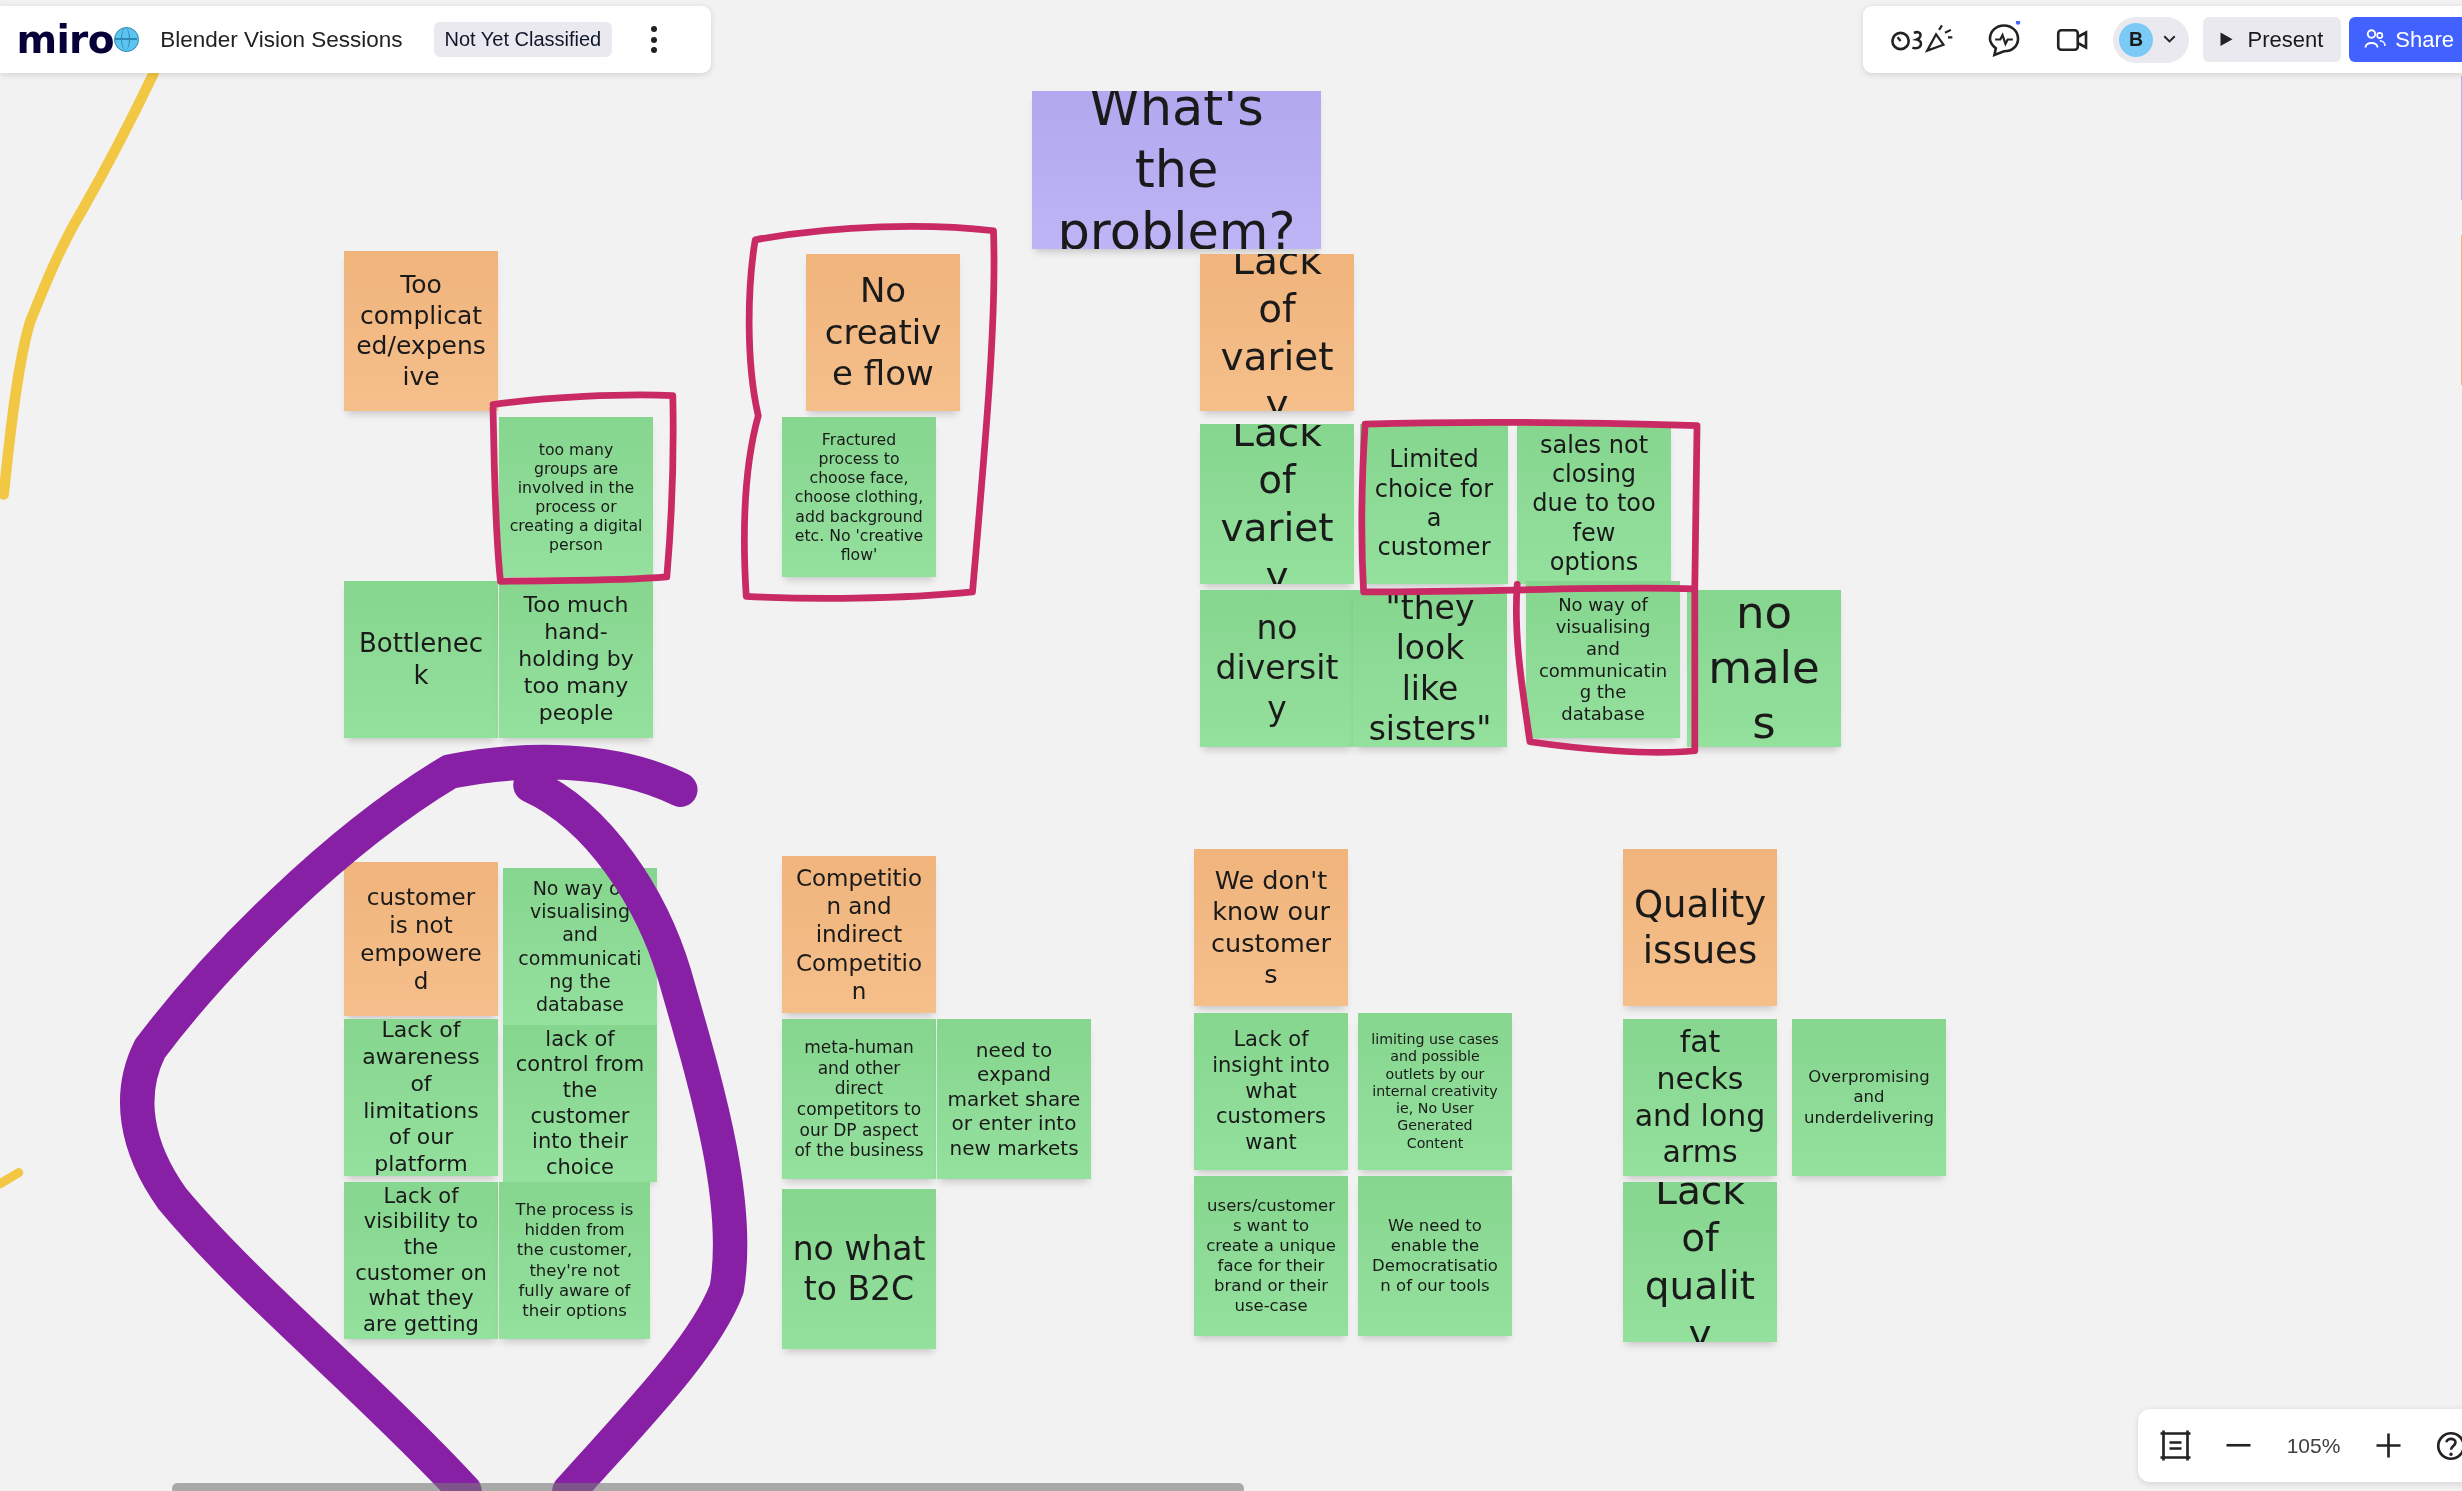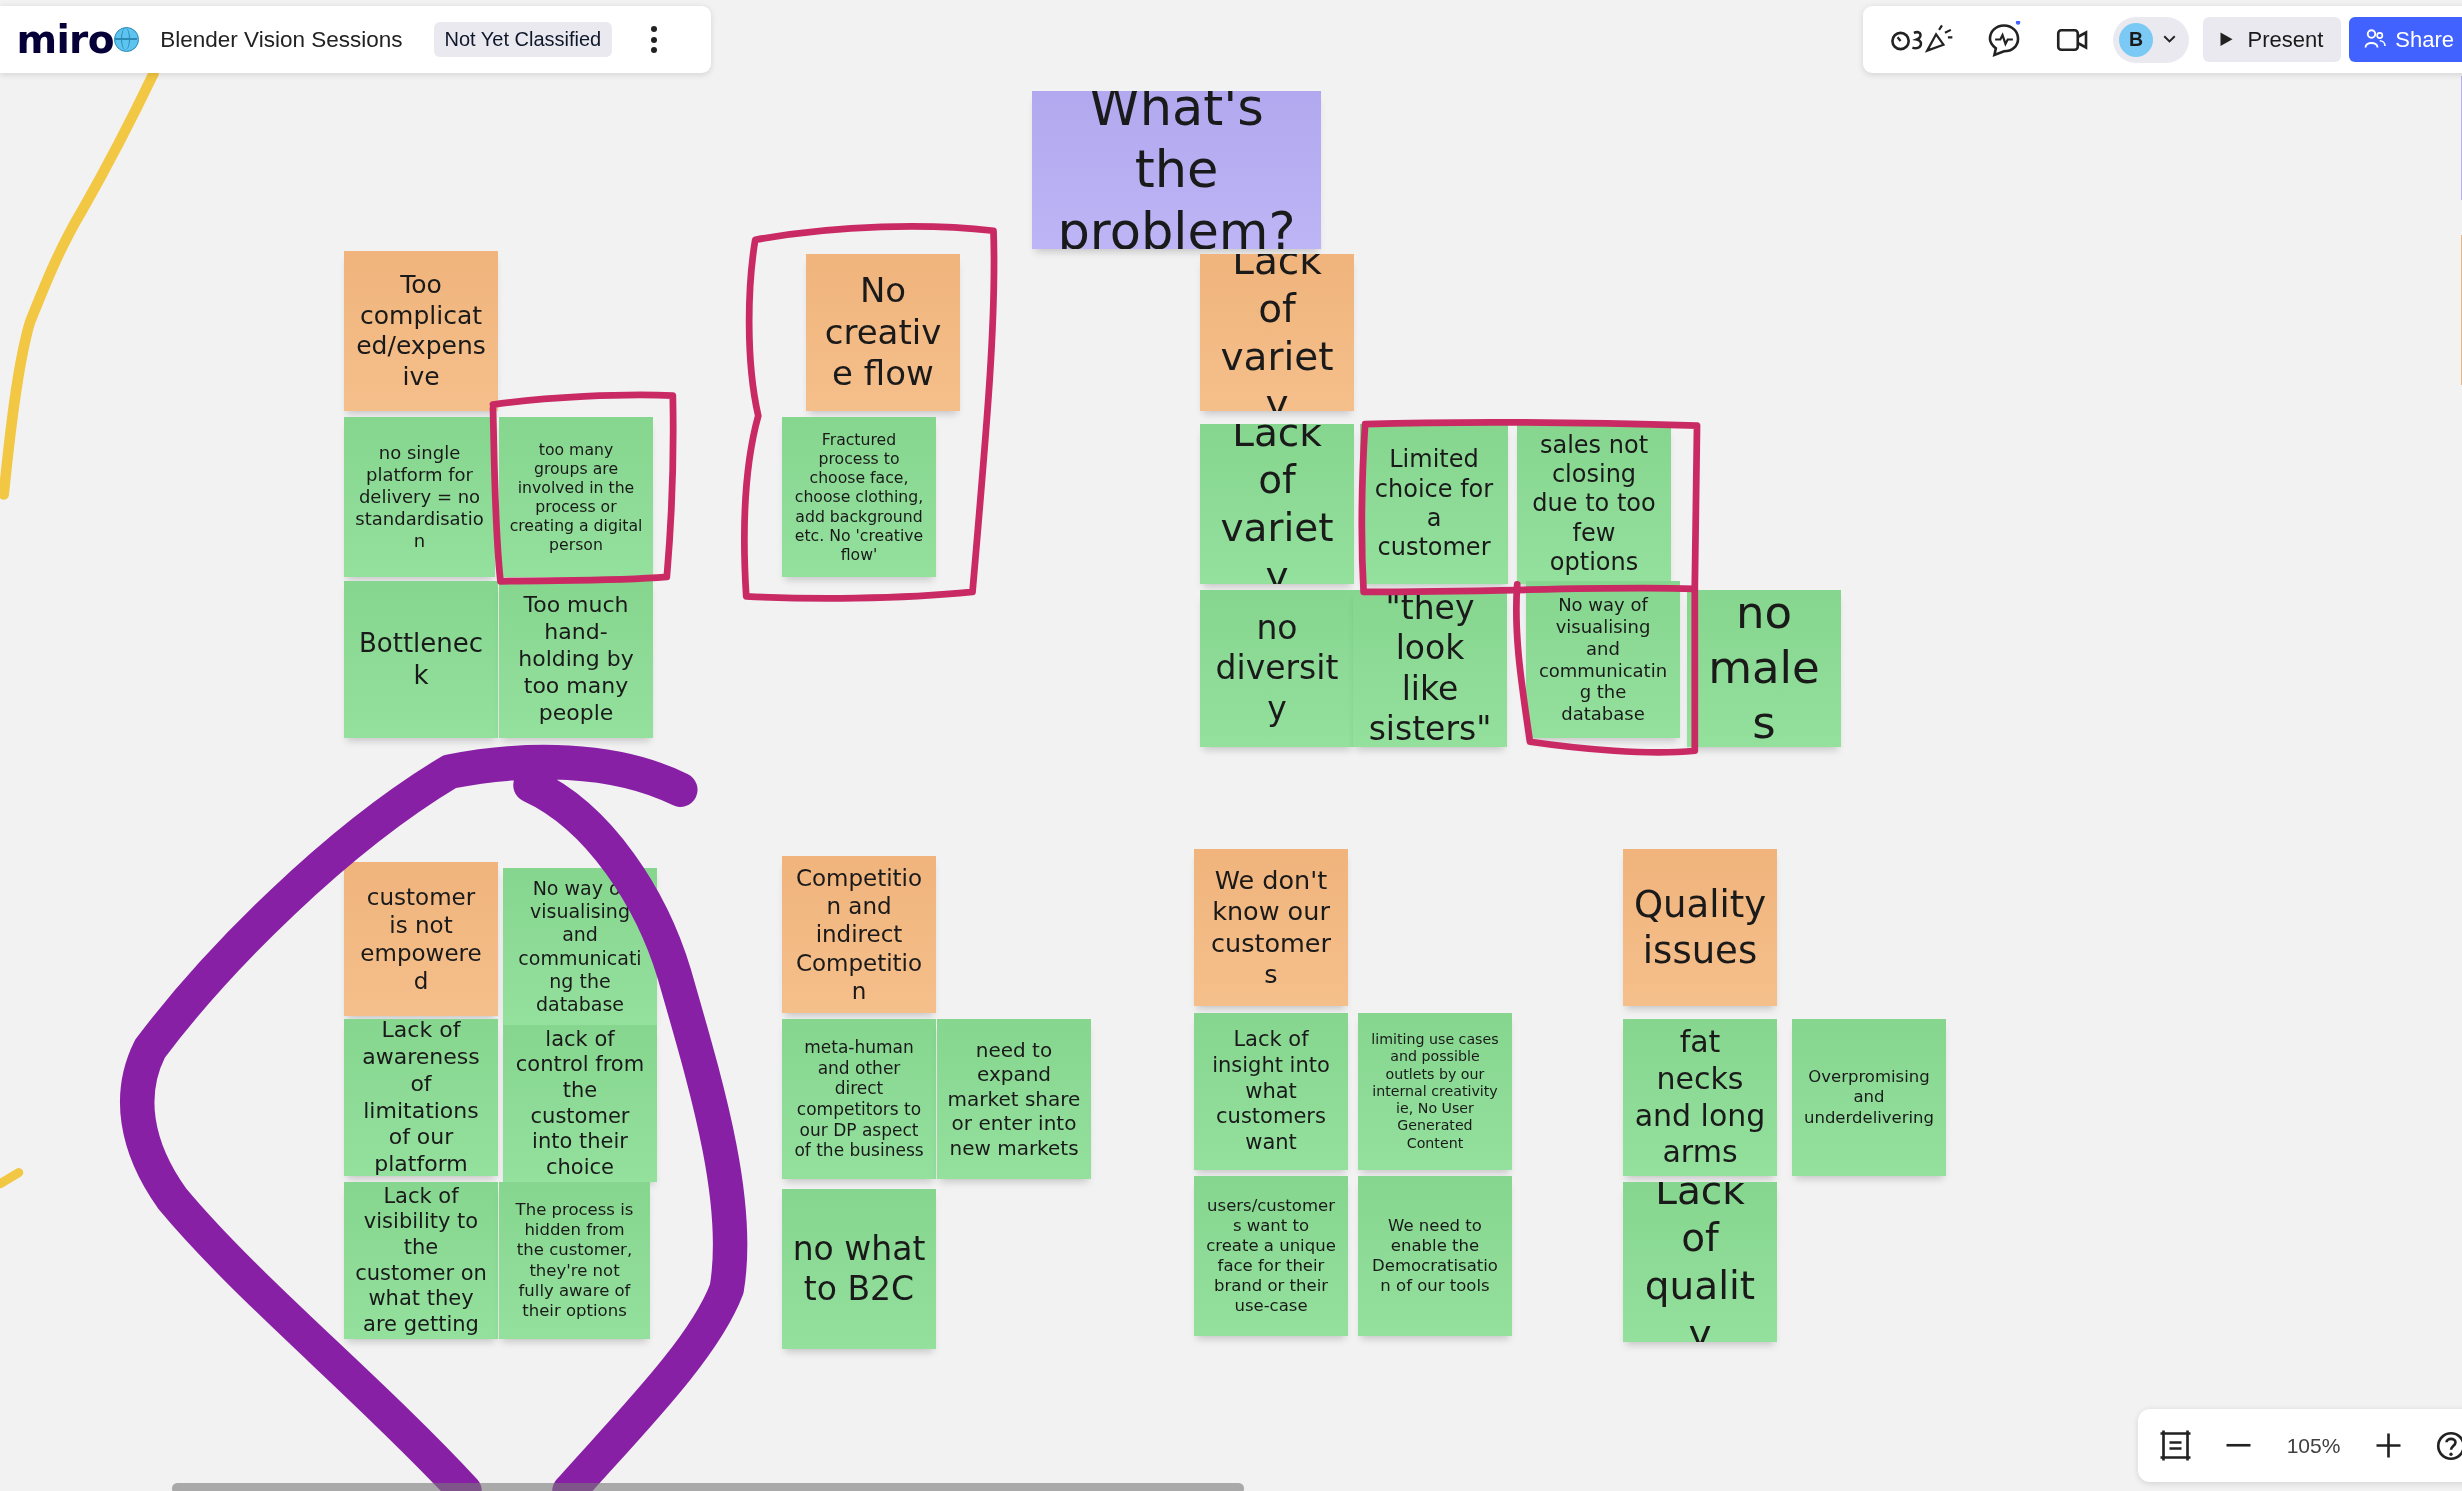--- a/index.html
+++ b/index.html
@@ -44,23 +44,20 @@
     <path d="M0,1580 L25,1565" fill="none" stroke="#f2c744" stroke-width="12" stroke-linecap="round"></path>
   </svg>
 
   <div class="sticky violet" style="left:1032px;top:43px;width:289px;height:158px;font-size:51px;padding:7.5px 18px;margin-top:48px;">
     <span>What's the problem?</span>
   </div>
 
   <div class="sticky orange" style="left:344px;top:251px;width:154px;height:160px;font-size:25px;">
     <span>Too complicated/expensive</span>
   </div>
-  <div class="sticky green" style="left:344px;top:417px;width:151px;height:160px;font-size:18px;">
-    <span>no single platform for delivery = no standardisation</span>
-  </div>
   <div class="sticky green" style="left:499px;top:417px;width:154px;height:160px;font-size:15.7px;">
     <span>too many groups are involved in the process or creating a digital person</span>
   </div>
   <div class="sticky green" style="left:344px;top:581px;width:154px;height:157px;font-size:26px;">
     <span>Bottleneck</span>
   </div>
   <div class="sticky green" style="left:499px;top:581px;width:154px;height:157px;font-size:22px;">
     <span>Too much hand-holding by too many people</span>
   </div>
 

